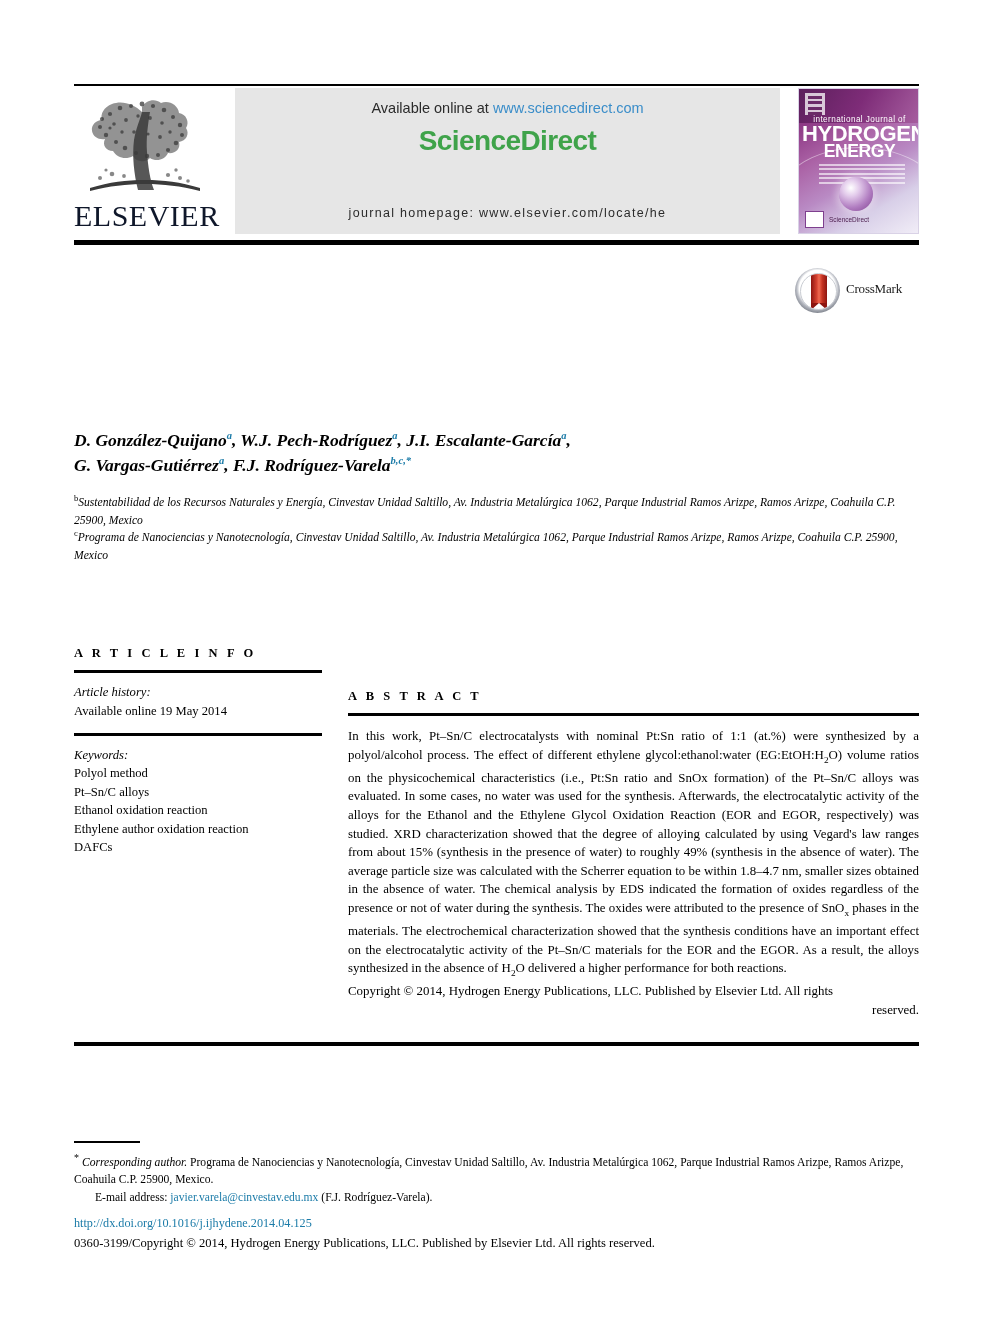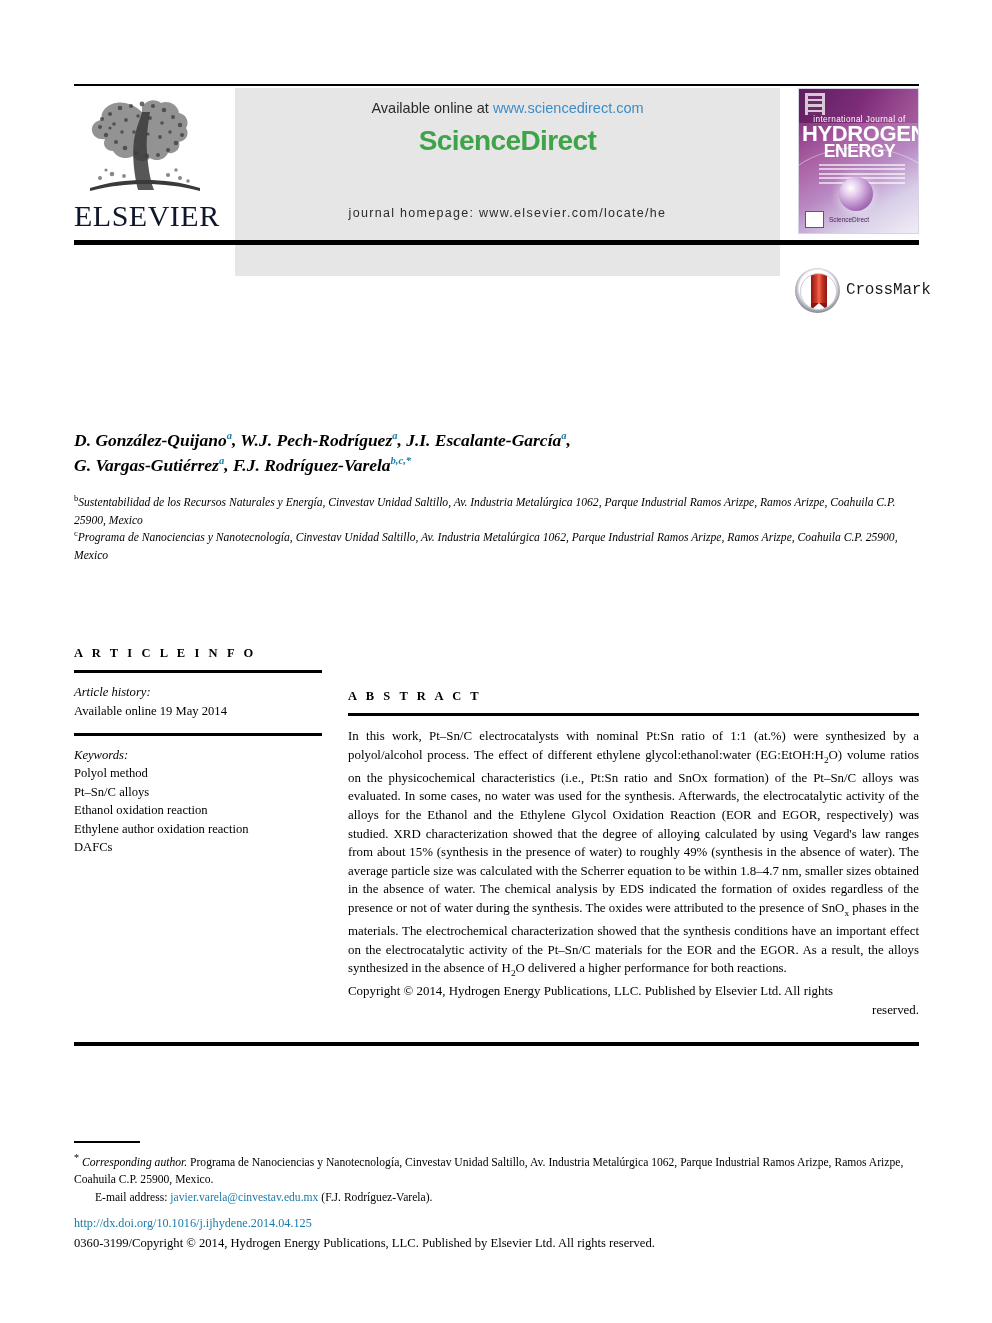--- a/index.html
+++ b/index.html
@@ -72,21 +72,21 @@
     font-size: 30px;
     letter-spacing: 0.5px;
     color: #0f172a;
     line-height: 32px;
   }
 
   
   .sd-banner {
     position: absolute;
     left: 161px; top: 0;
-    width: 545px; height: 188px;
+    width: 545px; height: 146px;
     background: #e6e6e6;
     font-family: "Liberation Sans", sans-serif;
   }
   .sd-available {
     position: absolute;
     left: 0; top: 12px;
     width: 545px;
     text-align: center;
     font-size: 14.5px;
     color: #2b2b2b;
@@ -227,22 +227,22 @@
     background: linear-gradient(90deg,#8d1510 0%, #d4402f 35%, #f06a52 50%, #c63322 70%, #8d1510 100%);
   }
   .cm-ribbon:after {
     content: ""; position: absolute; left: 0; bottom: -7px;
     border-left: 8px solid #8d1510;
     border-right: 8px solid #8d1510;
     border-bottom: 7px solid transparent;
   }
   .cm-text {
     position: absolute; left: 51px; top: 13px;
-    font-family: Liberation Mono, monospace;
-    font-size: 16px;
+    font-family: Liberation Serif, serif;
+    font-size: 13px;
     color: #1b1b1b;
     letter-spacing: -0.2px;
   }
 
   
   .authors {
     position: absolute;
     left: 74px; top: 428px;
     width: 845px;
     font-family: "Liberation Serif", serif;

